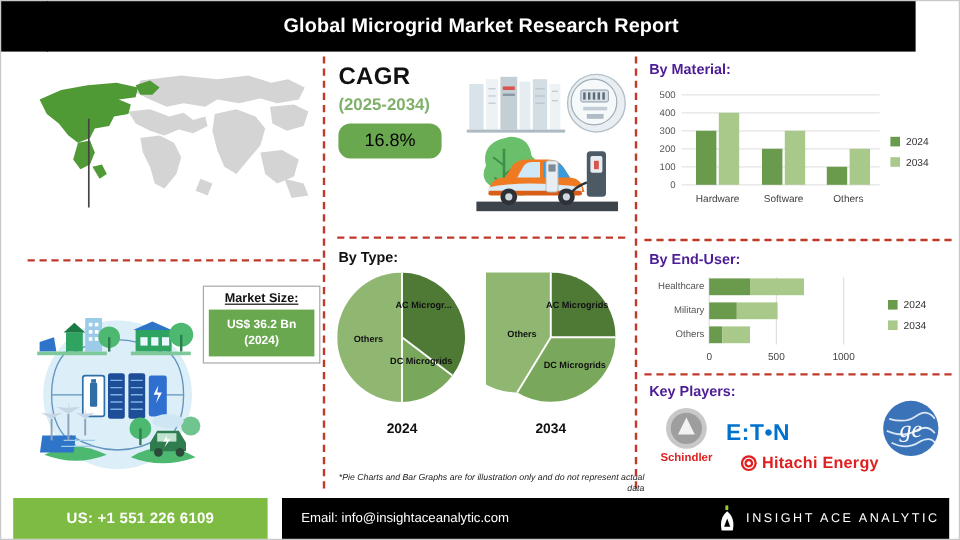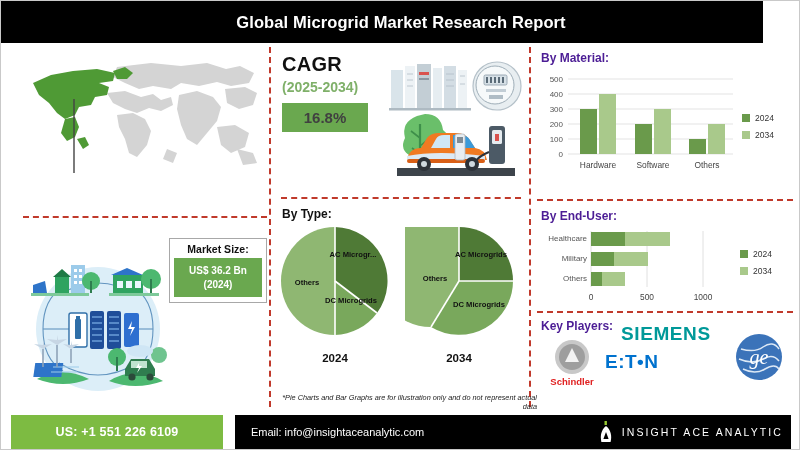--- a/index.html
+++ b/index.html
@@ -59,34 +59,34 @@
   .micro-ill {
     position: absolute; left: 12px; top: 250px; width: 170px; height: 155px;
   }
   .micro-ill svg { width: 100%; height: 100%; display: block; }
 
   .market-size-box {
     position: absolute; left: 168px; top: 237px; width: 98px;
     border: 1px solid #a8a8a8; background: #ffffff;
     padding: 4px 4px 5px 4px; text-align: center;
   }
-  .ms-label { font-size: 10.5px; font-weight: bold; color: #111; margin-bottom: 3px; }
+  .ms-label { font-size: 10.5px; font-weight: bold; color: #111; margin-bottom: 3px; text-decoration: underline; }
   .ms-value {
     background: #6AA84F; color: #ffffff; font-size: 10px; font-weight: bold;
     padding: 6px 2px; line-height: 1.35;
   }
 
   
   .cagr-block { position: absolute; left: 281px; top: 52px; width: 110px; }
   .cagr-title { font-size: 20px; font-weight: bold; color: #111; letter-spacing: .3px; }
   .cagr-years { font-size: 14px; font-weight: bold; color: #7FB069; margin-top: 3px; }
   .cagr-badge {
-    margin-top: 8px; background: #6AA84F; color: #404040;
-    font-size: 15px; font-weight: bold; text-align: center;
-    padding: 6px 0; width: 86px;
+    margin-top: 8px; background: #6AA84F; color: #000000;
+    font-size: 15px; font-weight: normal; text-align: center;
+    padding: 6px 0; width: 86px; border-radius: 10px;
   }
   .cagr-art { position: absolute; left: 386px; top: 55px; width: 138px; height: 128px; }
   .cagr-art svg { width: 100%; height: 100%; display: block; }
 
   .bytype-title { position: absolute; left: 281px; top: 206px; font-size: 12px; font-weight: bold; color: #111; }
   .pies { position: absolute; left: 278px; top: 226px; width: 244px; height: 160px; }
   .pie { position: absolute; width: 108px; }
   .pie.p1 { left: 2px; }
   .pie.p2 { left: 126px; }
   .pie svg { width: 108px; height: 124px; display: block; }
@@ -508,23 +508,32 @@
     </div>
     <div class="row">
       <span class="sw" style="background:#A9C98B"></span>
       <span>2034</span>
     </div>
   </div>
 
   <div class="rsec-title keyplayers-title">Key Players:</div>
 
   <div class="players">
-    <div class="brand brand-siemens">SIEMENS</div>
     <div class="brand brand-eaton">E:T•N</div>
 
+    <div class="brand brand-hitachi">
+      <span class="hitachi-mark">
+        <svg viewBox="0 0 14 14" xmlns="http://www.w3.org/2000/svg">
+          <circle cx="7" cy="7" r="6.6" fill="#E02020"></circle>
+          <circle cx="7" cy="7" r="4.2" fill="none" stroke="#fff" stroke-width="1.1"></circle>
+          <circle cx="7" cy="7" r="1.7" fill="#fff"></circle>
+        </svg>
+      </span>
+      <span>Hitachi Energy</span>
+    </div>
 
     <div class="brand brand-schindler">
       <span class="schindler-mark">
         <svg viewBox="0 0 36 36" xmlns="http://www.w3.org/2000/svg">
           <circle cx="18" cy="18" r="17" fill="#C8C8C8"></circle>
           <circle cx="18" cy="18" r="13" fill="#9E9E9E"></circle>
           <path d="M18 9 l7 14 h-14 z" fill="#F2F2F2"></path>
         </svg>
       </span>
       <div class="schindler-txt">Schindler</div>

